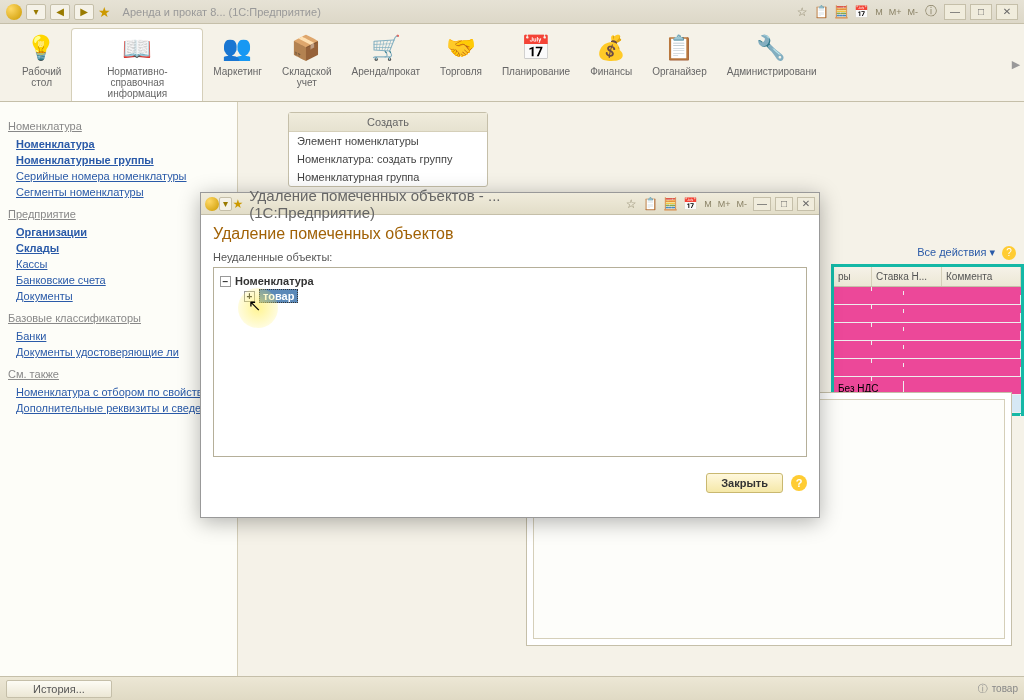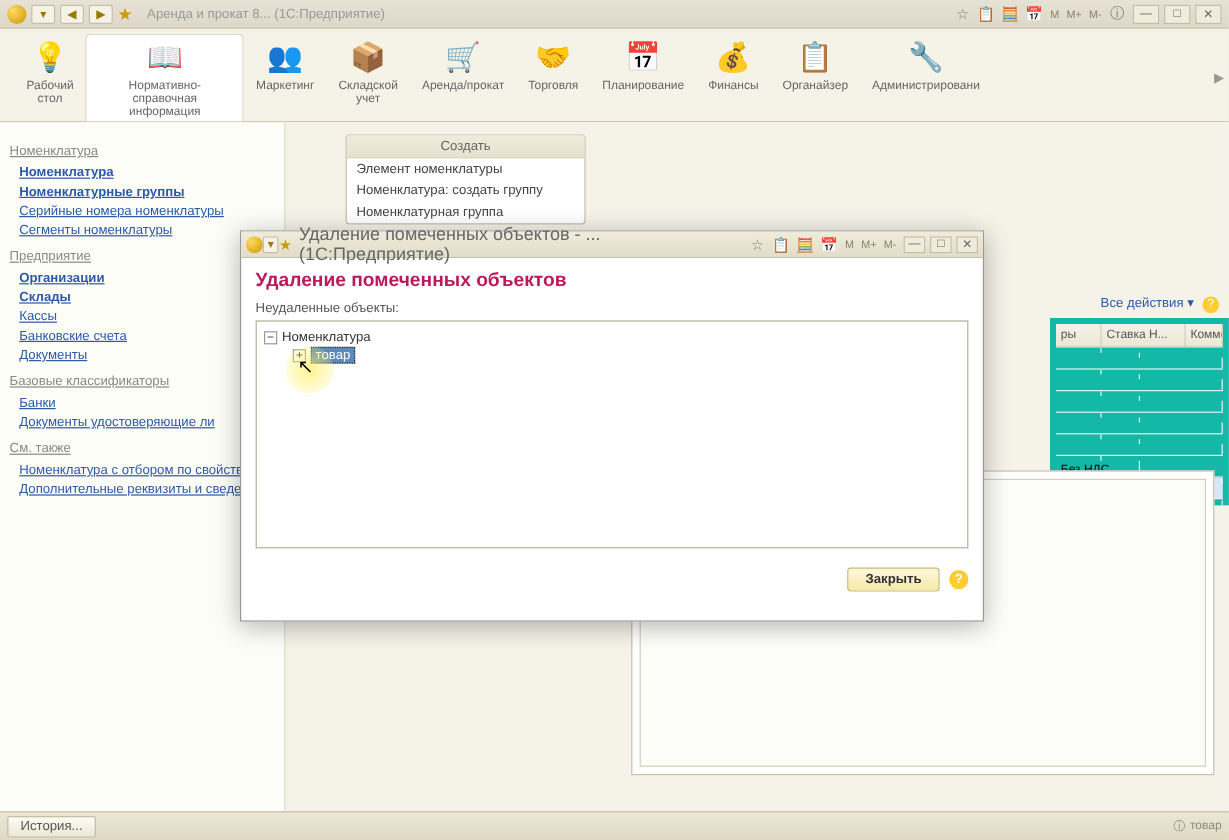--- a/index.html
+++ b/index.html
@@ -39,50 +39,50 @@
 
 
 .create-panel { position: absolute; left: 50px; top: 10px; width: 200px; background: #fff; border: 1px solid #c5bfa9; border-radius: 3px; }
 .create-head { background: linear-gradient(#f0ecdc, #e6e2d0); text-align: center; padding: 3px; color: #666; border-bottom: 1px solid #d5cfb9; }
 .create-item { padding: 3px 8px; color: #444; }
 
 
 .table-area { position: absolute; right: 0; top: 140px; width: 193px; }
 .table-toolbar { text-align: right; padding: 4px 8px; color: #2a5aa8; font-size: 11px; }
 .table-toolbar .qmark { display: inline-block; width: 14px; height: 14px; border-radius: 50%; background: #ffcc33; color: #fff; text-align: center; line-height: 14px; font-size: 10px; margin-left: 4px; }
-.grid { border: 5px solid #14b8a6; background: #14b8a6; margin-left: 44px; }
+.grid { border: 3px solid #14b8a6; background: #ec4899; }
 .grid-head { display: flex; background: linear-gradient(#f5f2e8, #ece7d5); border-bottom: 1px solid #c5bfa9; }
 .grid-head > div { padding: 4px 4px; border-right: 1px solid #d5cfb9; color: #555; font-size: 10px; white-space: nowrap; overflow: hidden; }
 .grid-row { display: flex; border-bottom: 1px solid #eee; height: 18px; flex-direction: column; }
 .grid-row > div { padding: 2px 4px; border-right: 1px solid #eee; font-size: 10px; }
 .grid-row.sel { background: #d6e8f5; }
 
 
 .modal { position: absolute; left: 200px; top: 192px; width: 620px; background: #fff; border: 1px solid #999; box-shadow: 0 4px 20px rgba(0,0,0,0.3); }
 .modal-titlebar { height: 22px; background: linear-gradient(#f0ecdc, #e2ddc8); display: flex; align-items: center; padding: 0 4px; border-bottom: 1px solid #c5bfa9; }
 .modal-titlebar .tb-icon { width: 14px; height: 14px; }
 .modal-title-text { color: #666; margin-left: 6px; font-size: 15px; }
 .modal-tb-right { margin-left: auto; display: flex; gap: 2px; align-items: center; }
 .modal-body { padding: 10px 12px 8px; }
-.modal-h1 { color: #be185d; font-size: 16px; font-weight: bold; margin-bottom: 8px; }
+.modal-h1 { color: #a16207; font-size: 16px; font-weight: normal; margin-bottom: 8px; }
 .modal-label { color: #555; font-size: 11px; margin-bottom: 4px; }
 .tree-box { border: 1px solid #b5af99; height: 190px; background: #fff; padding: 6px; position: relative; }
-.tree-node { color: #333; padding: 1px 0; }
+.tree-node { color: #333; padding: 1px 0; font-weight: bold; }
 .tree-toggle { display: inline-block; width: 11px; height: 11px; border: 1px solid #999; text-align: center; line-height: 9px; font-size: 10px; margin-right: 4px; background: #fff; }
 .tree-child { margin-left: 24px; }
 .tree-sel { background: #5b89b8; color: #fff; padding: 0 3px; border: 1px dotted #333; display: inline-block; }
 .cursor-spot { position: absolute; left: 24px; top: 20px; width: 40px; height: 40px; border-radius: 50%; background: radial-gradient(circle, rgba(255,240,100,0.7), rgba(255,240,100,0)); pointer-events: none; }
 .cursor-arrow { position: absolute; left: 34px; top: 28px; font-size: 16px; color: #000; pointer-events: none; }
 .modal-footer { display: flex; justify-content: flex-end; align-items: center; gap: 8px; padding: 8px 12px 24px; }
 .btn { background: linear-gradient(#fff8dd, #f5e8a8); border: 1px solid #c9b870; border-radius: 3px; padding: 3px 14px; font-size: 11px; color: #333; cursor: pointer; font-weight: bold; }
 .help-circle { width: 16px; height: 16px; border-radius: 50%; background: #ffcc33; color: #fff; display: flex; align-items: center; justify-content: center; font-size: 11px; font-weight: bold; }
 
 
 .statusbar { position: absolute; bottom: 0; left: 0; right: 0; height: 24px; background: linear-gradient(#ece7d5, #e0dac4); border-top: 1px solid #c5bfa9; display: flex; align-items: center; padding: 0 6px; }
-.status-btn { background: linear-gradient(#fdfcf5, #ece7d5); border: 1px solid #c5bfa9; border-radius: 2px; padding: 2px 10px; font-size: 11px; color: #555; }
+.status-btn { background: linear-gradient(#fdfcf5, #ece7d5); border: 1px solid #c5bfa9; border-radius: 2px; padding: 2px 26px; font-size: 11px; color: #555; }
 .status-right { margin-left: auto; display: flex; align-items: center; gap: 4px; color: #888; font-size: 10px; }
 
 
 .big-panel { position: absolute; left: 288px; top: 290px; right: 12px; bottom: 30px; background: #fff; border: 1px solid #c5bfa9; }
 .big-panel-inner { position: absolute; inset: 6px; border: 1px solid #d5cfb9; background: #fdfdfa; }
 </style>
 </head>
 <body>
 
 <div class="titlebar">

